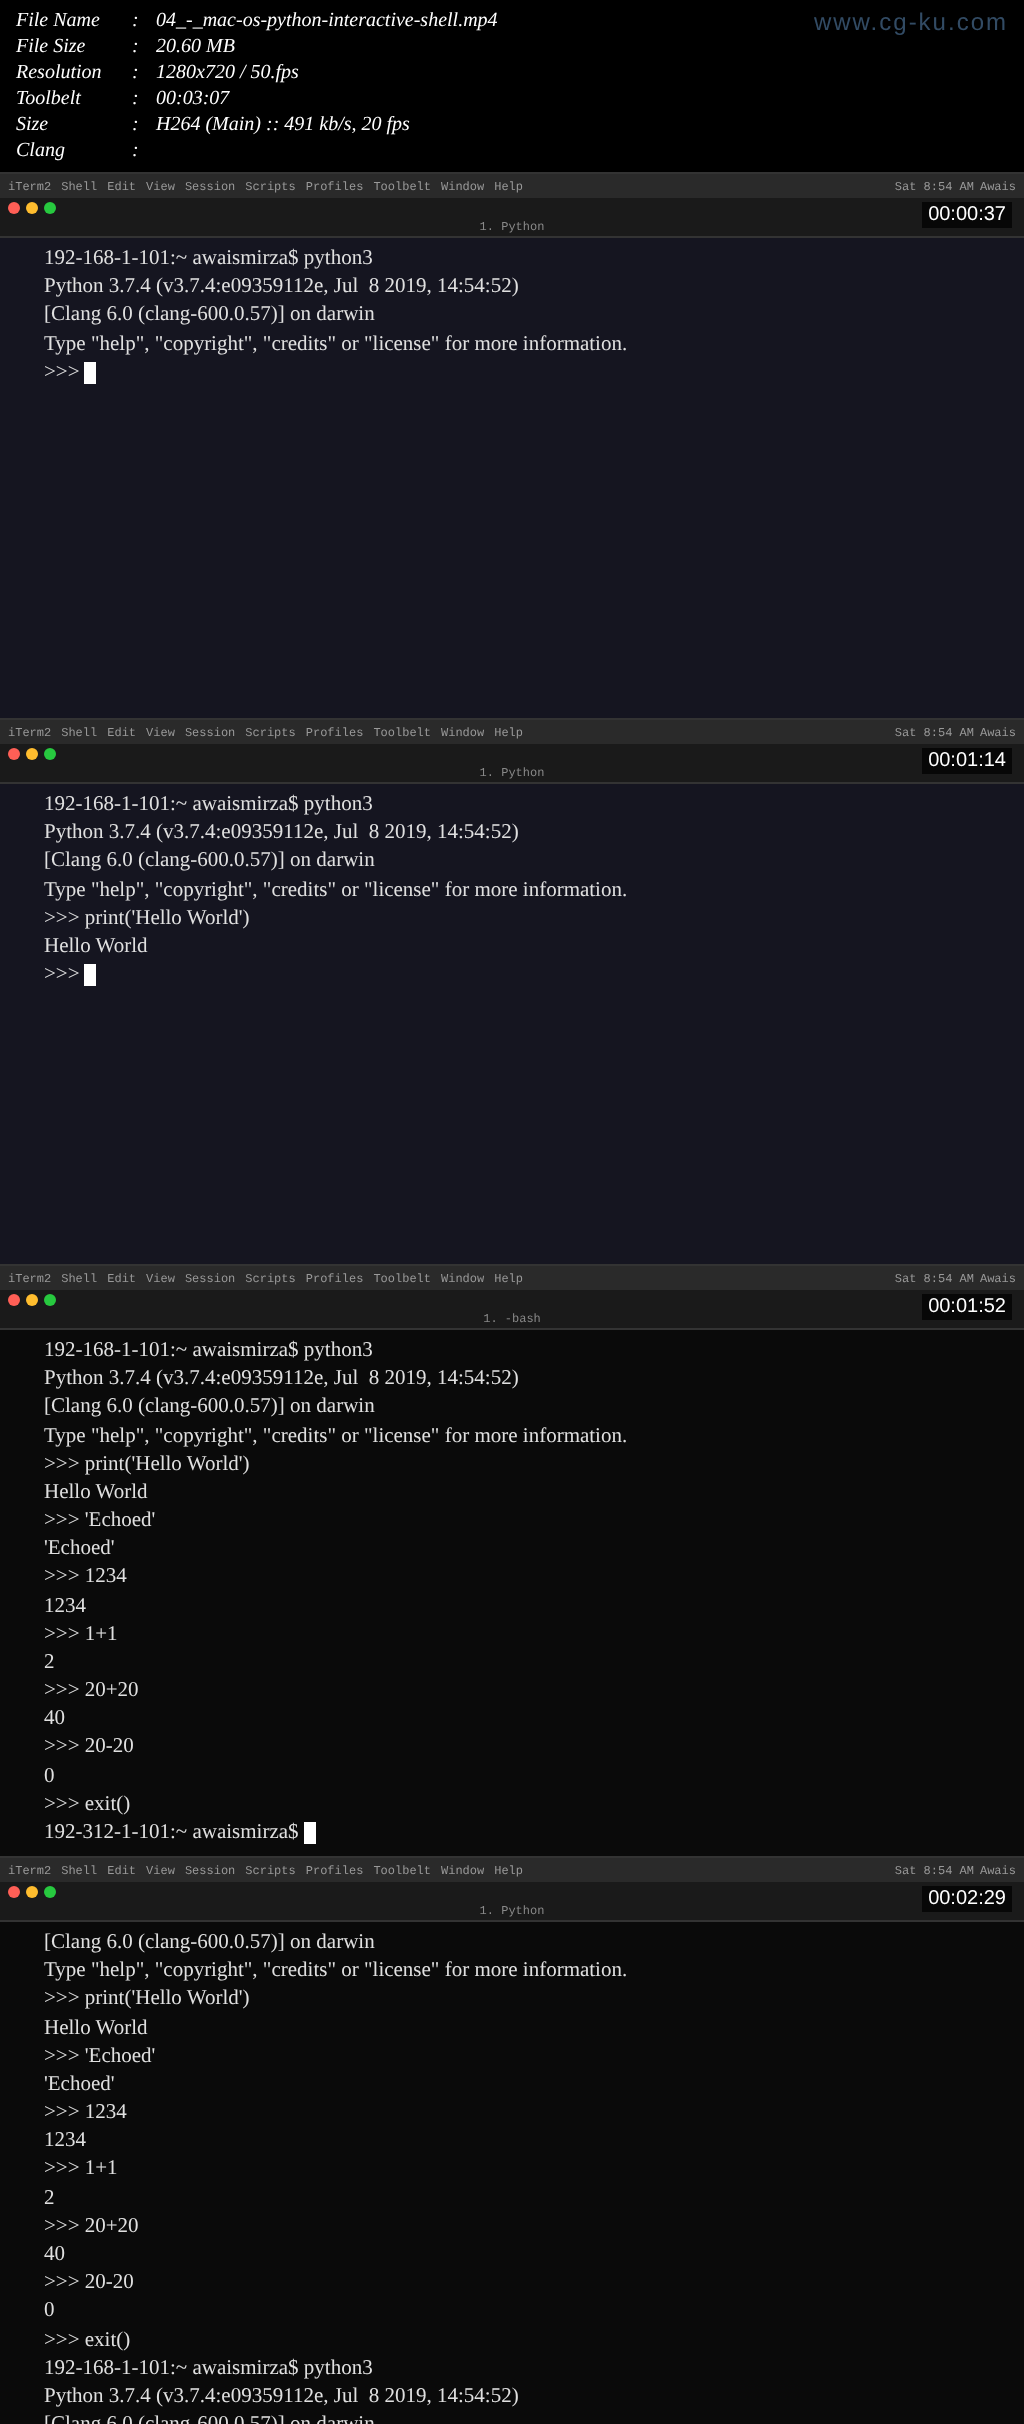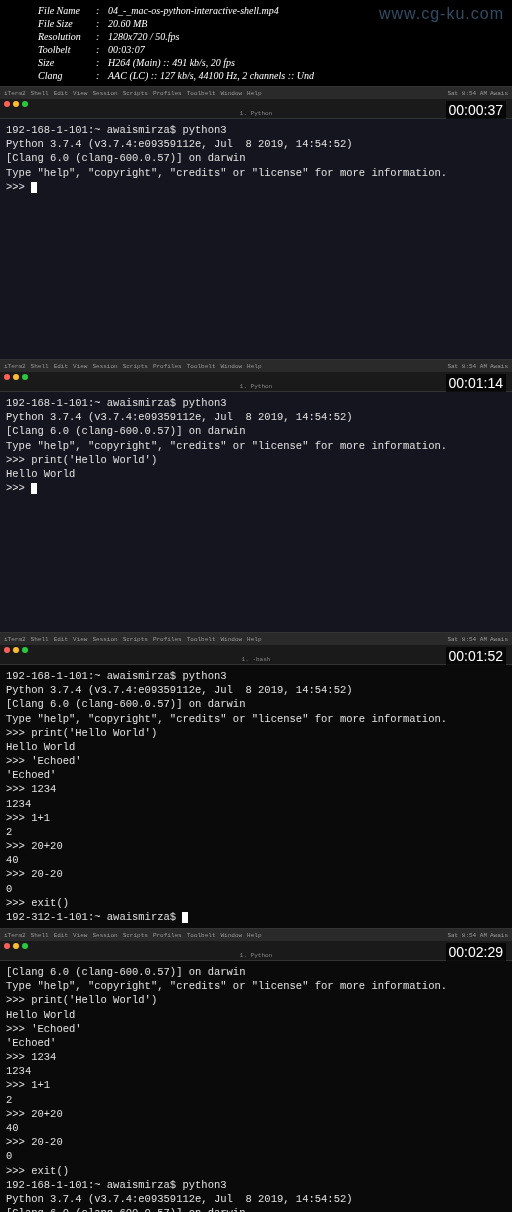--- a/index.html
+++ b/index.html
@@ -17,31 +17,30 @@
       font-family: 'Times New Roman', serif;
       line-height: 1.3;
       position: relative;
     }
     .metadata-row {
       display: flex;
     }
     .metadata-label {
       width: 58px;
       display: inline-block;
-      margin-left: 30px;
     }
     .metadata-sep {
       width: 12px;
     }
     .watermark-top {
       position: absolute;
       right: 8px;
       top: 4px;
       color: rgba(100, 150, 200, 0.5);
-      font-size: 16px;
+      font-size: 12px;
       font-family: Arial, sans-serif;
       font-style: normal;
       letter-spacing: 1px;
     }
     .frame {
       position: relative;
       border-top: 1px solid #333;
     }
     .menubar {
       background: #2a2a2a;
@@ -80,38 +79,38 @@
       height: 10px;
       display: flex;
       align-items: center;
       justify-content: center;
       font-size: 6px;
       color: #888;
       border-bottom: 1px solid #333;
     }
     .terminal {
       background: #151520;
-      padding: 4px 6px;
+      padding: 4px 22px;
       font-size: 10.5px;
       line-height: 1.35;
       color: #e0e0e0;
-      font-family: Liberation Mono, monospace;
+      font-family: Liberation Serif, serif;
       white-space: pre-wrap;
       min-height: 50px;
     }
     .terminal-black {
       background: #0a0a0a;
     }
     .timestamp {
       position: absolute;
       right: 6px;
       top: 14px;
       background: rgba(0,0,0,0.7);
       color: #fff;
-      font-size: 14px;
+      font-size: 10px;
       padding: 1px 3px;
       font-family: Arial, sans-serif;
       z-index: 5;
     }
     .cursor {
       background: #fff;
       display: inline-block;
       width: 6px;
       height: 11px;
       vertical-align: text-bottom;
@@ -152,21 +151,20 @@
       <span>00:03:07</span>
     </div>
     <div class="metadata-row">
       <span class="metadata-label">Size</span>
       <span class="metadata-sep">:</span>
       <span>H264 (Main) :: 491 kb/s, 20 fps</span>
     </div>
     <div class="metadata-row">
       <span class="metadata-label">Clang</span>
       <span class="metadata-sep">:</span>
-      <span>AAC (LC) :: 127 kb/s, 44100 Hz, 2 channels :: Und</span>
     </div>
   </div>
 
   <div class="frame frame1">
     <div class="menubar">
       <span>iTerm2</span>
       <span>Shell</span>
       <span>Edit</span>
       <span>View</span>
       <span>Session</span>

